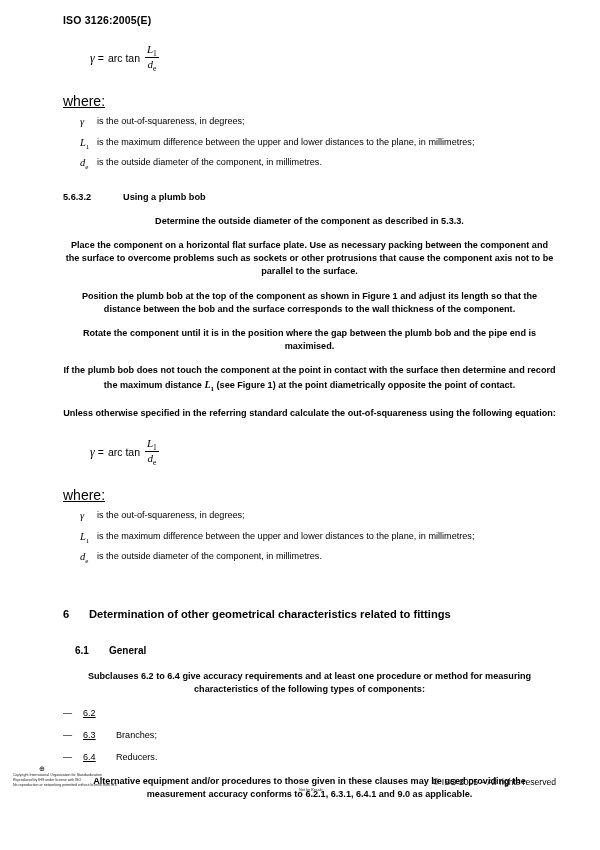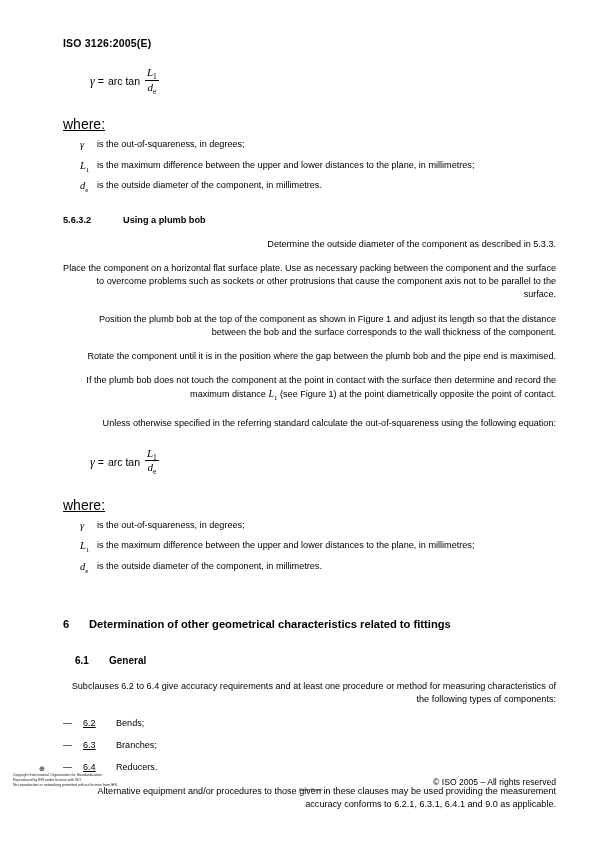--- a/index.html
+++ b/index.html
@@ -20,34 +20,35 @@
     width: 600px;
     height: 850px;
     box-sizing: border-box;
     padding: 0 38px;
   }
   
   .page-header {
     font-size: 10.5px;
     font-weight: bold;
     letter-spacing: 0.2px;
-    padding-top: 37px;
+    padding-top: 14px;
     padding-left: 25px;
   }
   
   .content {
     padding-left: 25px;
     padding-right: 6px;
     margin-top: 0;
   }
   p.body {
     font-size: 9.1px;
     line-height: 13.2px;
-    text-align: right;
+    text-align: center;
     margin: 0 0 11px 0;
+    font-weight: bold;
   }
   
   .equation {
     margin: 19px 0 16px 0;
     padding-left: 27px;
     font-size: 10px;
     height: 34px;
   }
   .eq-inner {
     display: inline-flex;
@@ -320,21 +321,20 @@
     <h4 class="sub2">
       <span class="num">6.1</span><span>General</span>
     </h4>
 
     <p class="body">Subclauses 6.2 to 6.4 give accuracy requirements and at least one procedure or method for measuring characteristics of the following types of components:</p>
 
     <div class="dashlist">
       <div class="dashitem">
         <span class="dash">—</span>
         <span class="dnum">6.2</span>
-        <span class="dlabel">Bends;</span>
       </div>
       <div class="dashitem">
         <span class="dash">—</span>
         <span class="dnum">6.3</span>
         <span class="dlabel">Branches;</span>
       </div>
       <div class="dashitem">
         <span class="dash">—</span>
         <span class="dnum">6.4</span>
         <span class="dlabel">Reducers.</span>

